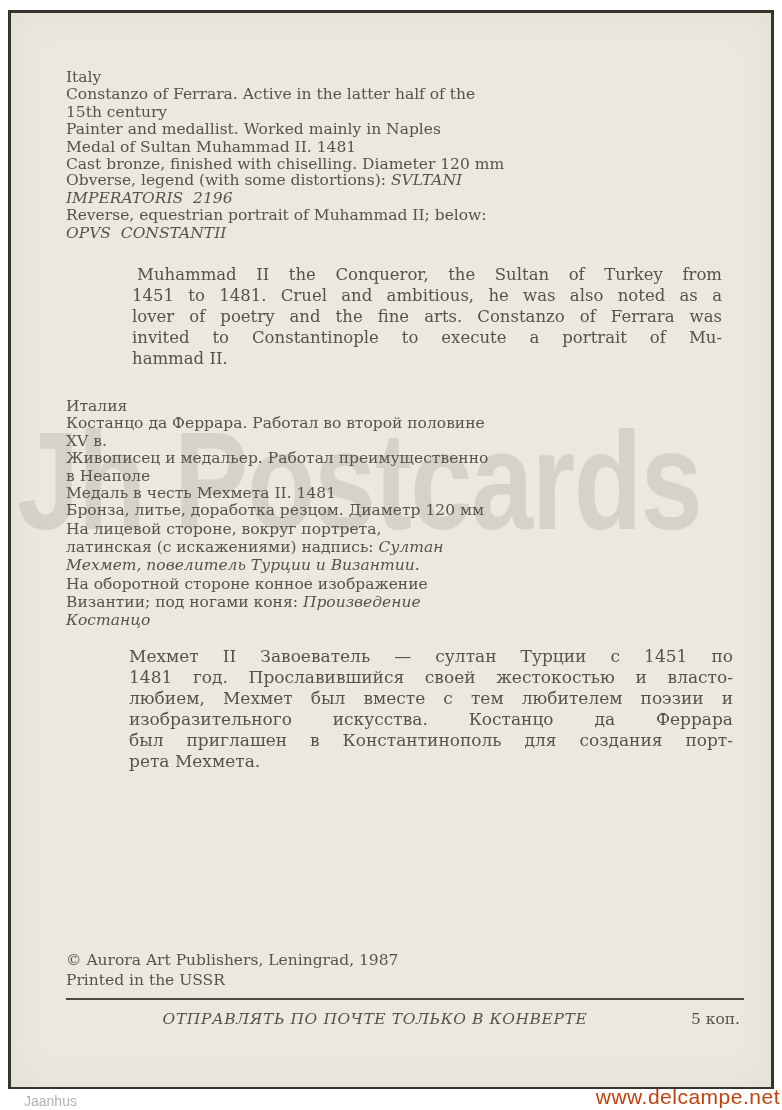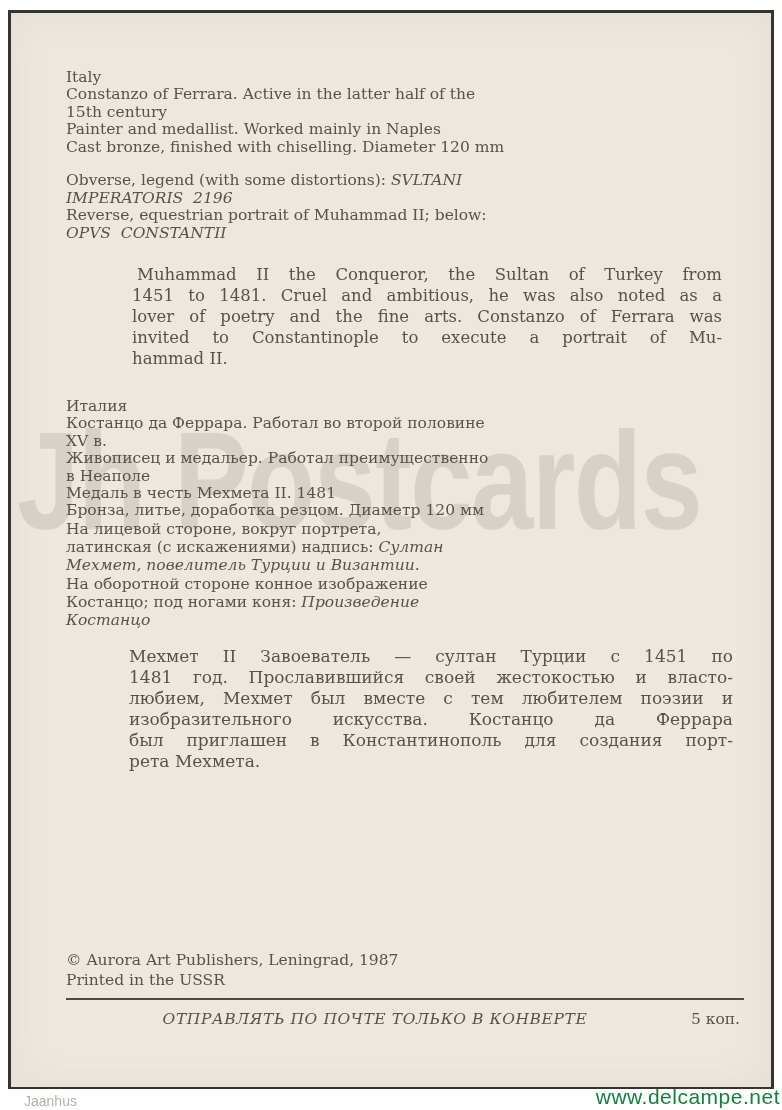--- a/index.html
+++ b/index.html
@@ -75,34 +75,35 @@
     left: 0; top: 1089px; width: 782px; height: 21px;
     background: #ffffff;
     z-index: 3;
     display: flex;
     justify-content: space-between;
     align-items: flex-end;
     padding: 0 2px 1px 24px;
     font-family: "Liberation Sans", sans-serif;
   }
   .seller { font-size: 14px; color: #b5b2ac; margin-top: 32px; }
-  .site   { font-size: 21px; color: #15803d; letter-spacing: 0.5px; }
+  .site   { font-size: 21px; color: #c2410c; letter-spacing: 0.5px; }
 </style>
 </head>
 <body>
 
 <div class="card">
 
   <div class="watermark">Jh Postcards</div>
 
   <div class="layer en-info">
       <div class="line"><span>Italy</span></div>
       <div class="line"><span>Constanzo of Ferrara. Active in the latter half of the</span></div>
       <div class="line"><span>15th century</span></div>
       <div class="line"><span>Painter and medallist. Worked mainly in Naples</span></div>
+      <div class="line"><span>Medal of Sultan Muhammad II. 1481</span></div>
       <div class="line"><span>Cast bronze, finished with chiselling. Diameter 120 mm</span></div>
     </div>
 
   <div class="layer en-legend">
       <div class="line"><span>Obverse, legend (with some distortions): </span><span class="it">SVLTANI</span></div>
       <div class="line"><span class="it">IMPERATORIS  2196</span></div>
       <div class="line"><span>Reverse, equestrian portrait of Muhammad II; below:</span></div>
       <div class="line"><span class="it">OPVS  CONSTANTII</span></div>
     </div>
 
@@ -122,21 +123,21 @@
       <div class="line"><span>в Неаполе</span></div>
       <div class="line"><span>Медаль в честь Мехмета II. 1481</span></div>
       <div class="line"><span>Бронза, литье, доработка резцом. Диаметр 120 мм</span></div>
     </div>
 
   <div class="layer ru-legend">
       <div class="line"><span>На лицевой стороне, вокруг портрета,</span></div>
       <div class="line"><span>латинская (с искажениями) надпись: </span><span class="it">Султан</span></div>
       <div class="line"><span class="it">Мехмет, повелитель Турции и Византии.</span></div>
       <div class="line"><span>На оборотной стороне конное изображение</span></div>
-      <div class="line"><span>Костанцо; под ногами коня: </span><span class="it">Произведение</span></div>
+      <div class="line"><span>Византии; под ногами коня: </span><span class="it">Произведение</span></div>
       <div class="line"><span class="it">Костанцо</span></div>
     </div>
 
   <div class="layer para ru-para">
       <div class="line"><span>Мехмет II Завоеватель — султан Турции с 1451 по</span></div>
       <div class="line"><span>1481 год. Прославившийся своей жестокостью и власто-</span></div>
       <div class="line"><span>любием, Мехмет был вместе с тем любителем поэзии и</span></div>
       <div class="line"><span>изобразительного искусства. Костанцо да Феррара</span></div>
       <div class="line"><span>был приглашен в Константинополь для создания порт-</span></div>
       <div class="line"><span>рета Мехмета.</span></div>

